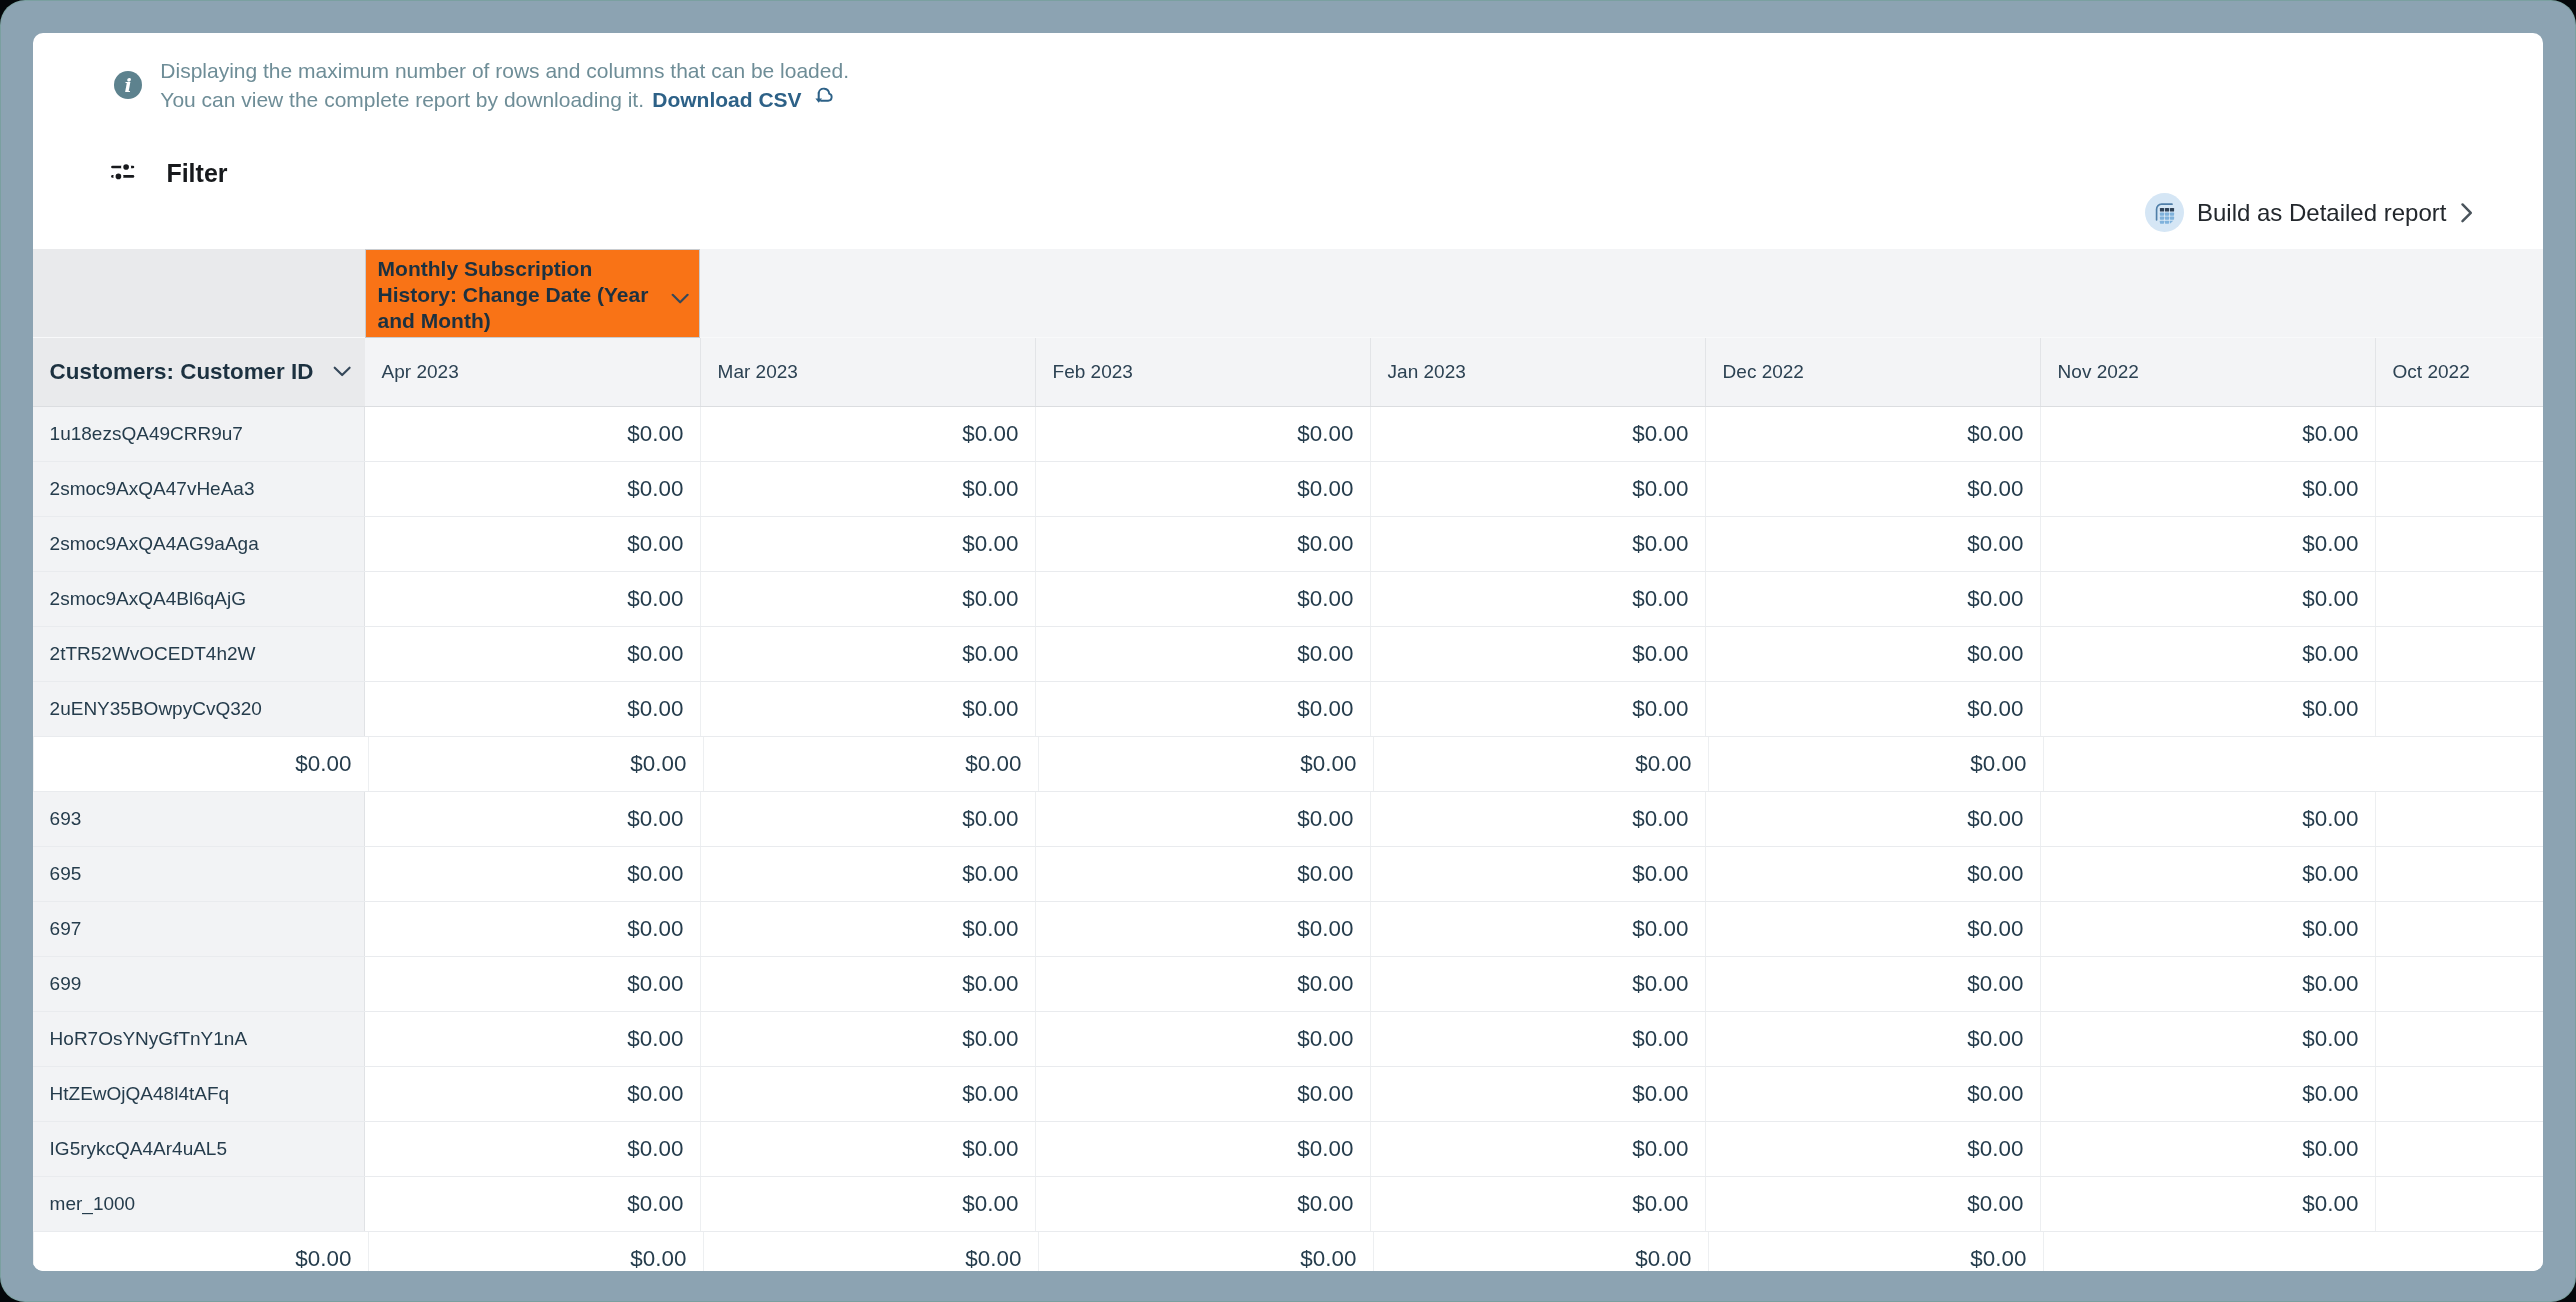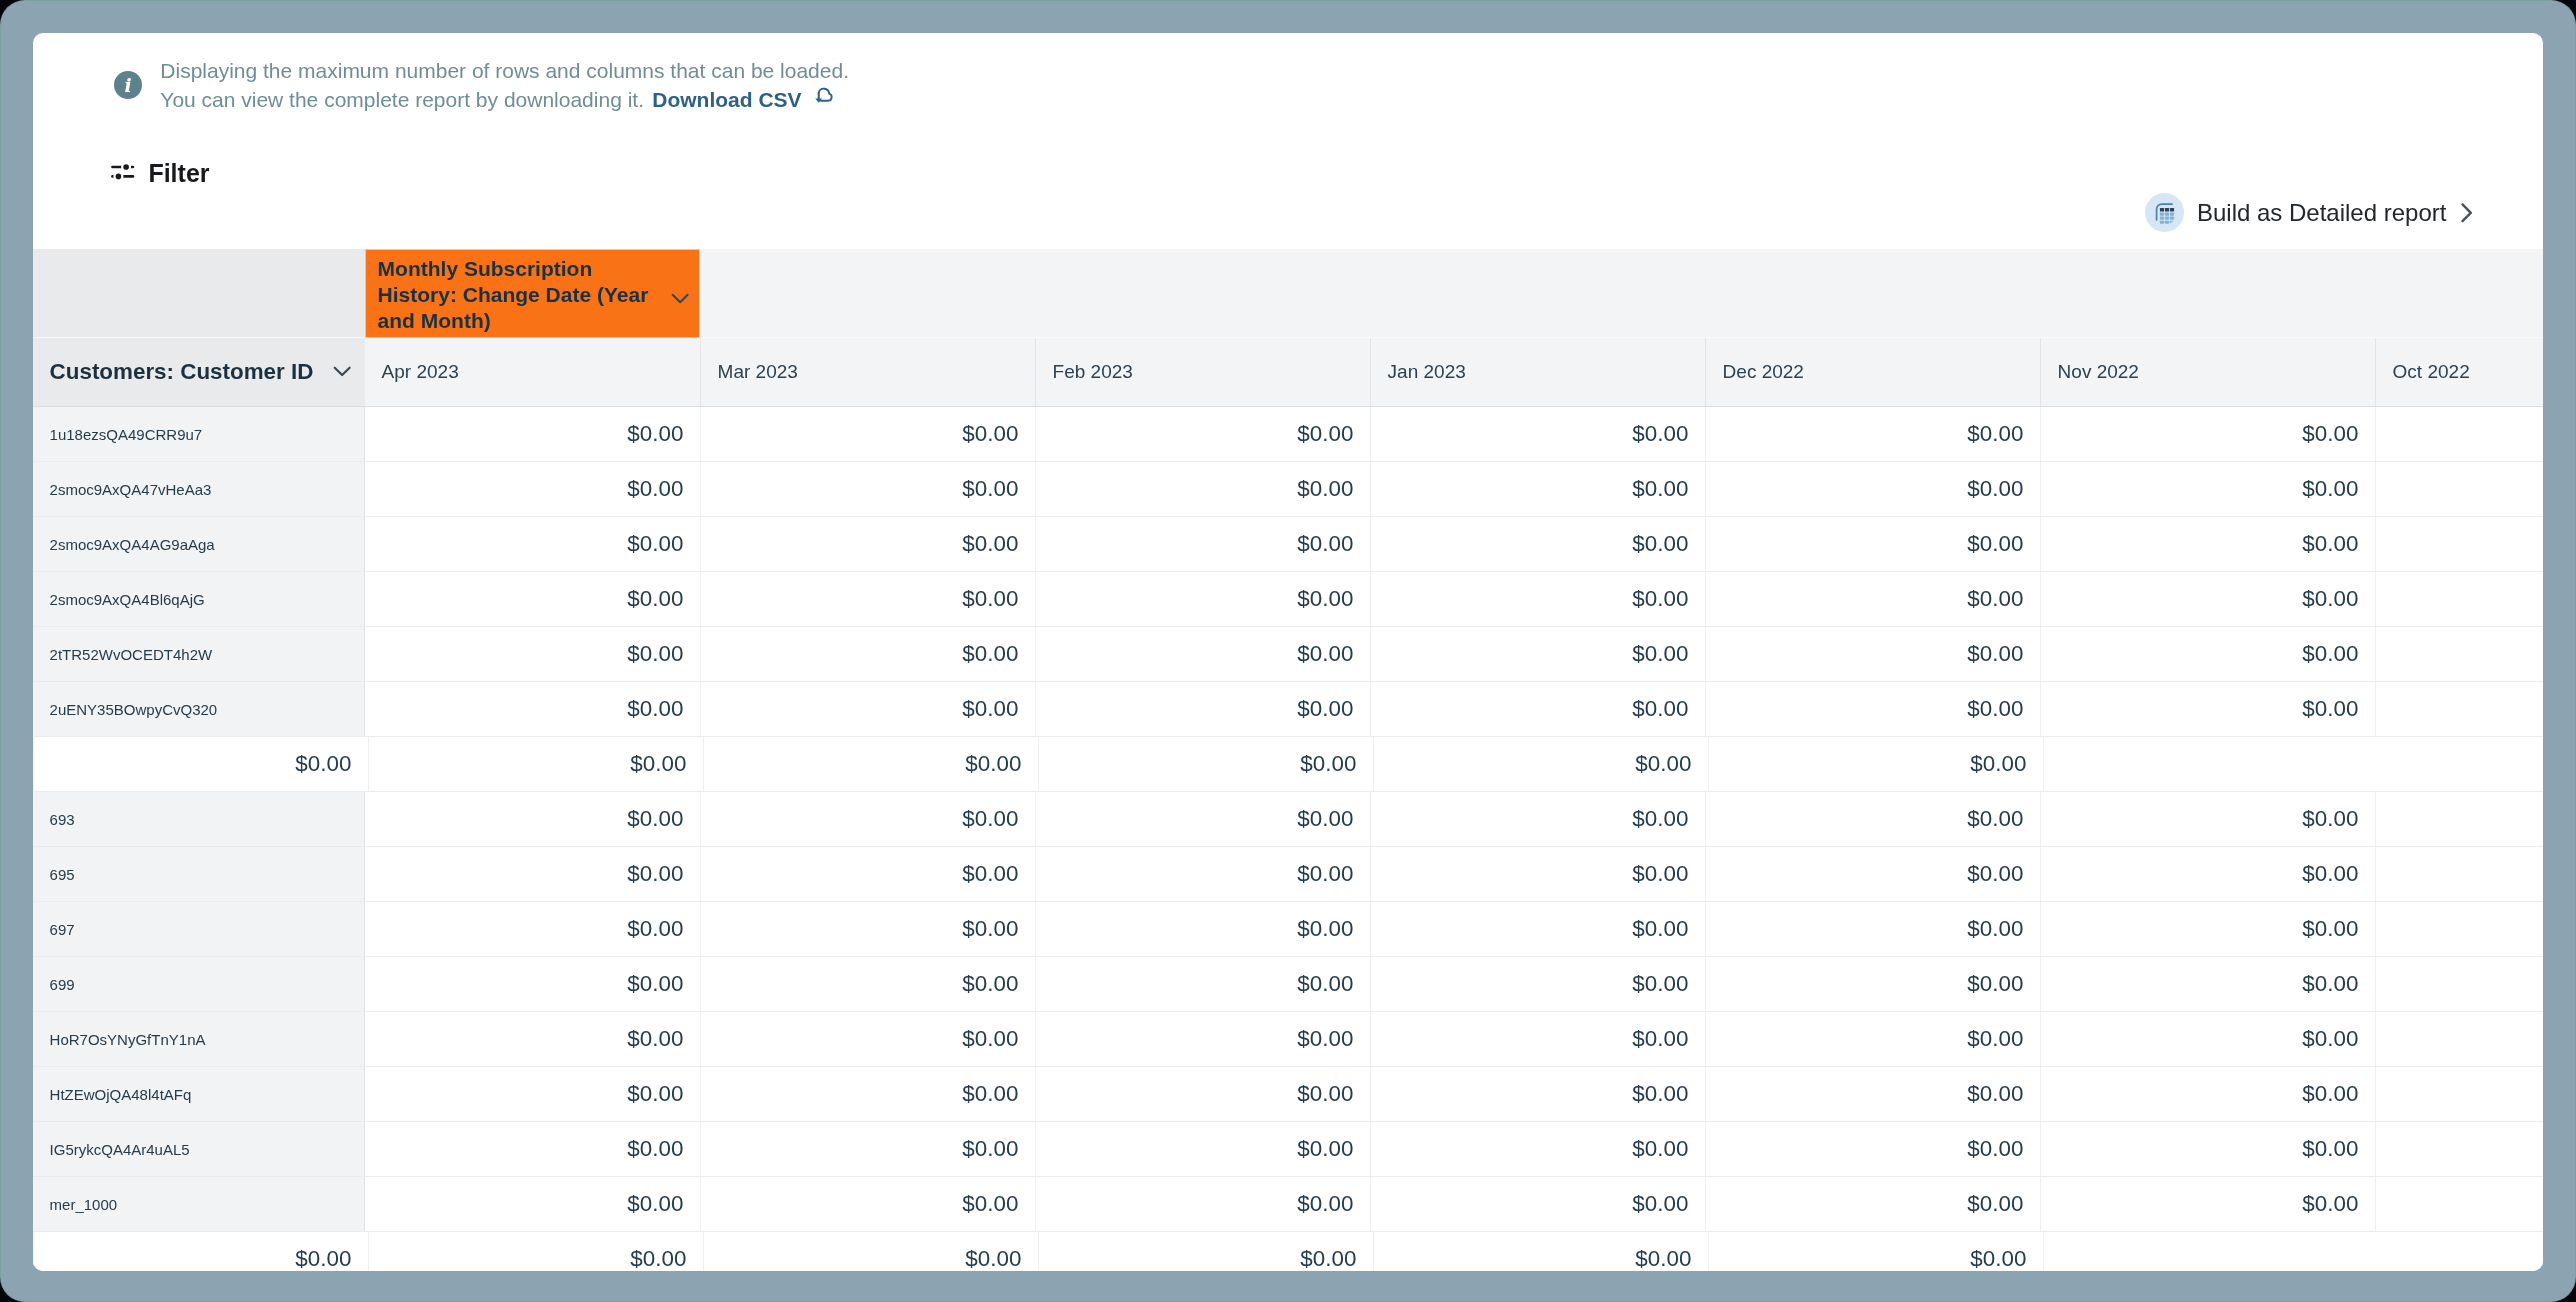--- a/index.html
+++ b/index.html
@@ -17,21 +17,21 @@
   .info-icon{width:28px;height:28px;border-radius:50%;background:var(--info,#5d828e);color:#fff;
              display:flex;align-items:center;justify-content:center;
              font:italic 700 19px "DejaVu Serif",serif;flex:0 0 auto;}
   .banner-text{font-size:21px;line-height:29px;color:#6e8d97;}
   .banner-line2{display:flex;align-items:center;gap:8.3px;}
   .dl-link{display:inline-flex;gap:10px;color:var(--accent-link,#2d6187);
            font-weight:700;cursor:pointer;}
   .dl-link svg{display:block;}
 
   
-  .filter-button{position:absolute;left:76px;top:125px;display:flex;align-items:center;gap:12px;cursor:pointer;}
+  .filter-button{position:absolute;left:76px;top:125px;display:flex;align-items:center;gap:30px;cursor:pointer;}
   .filter-label{font-size:25px;font-weight:700;color:#17191c;}
   .build-button{position:absolute;top:120px;right:70px;display:flex;align-items:center;gap:13.3px;cursor:pointer;margin-top:40px;}
   .build-icon-wrap{width:39px;height:39px;border-radius:50%;background:var(--build-bg,#d5e6f5);
                    display:flex;align-items:center;justify-content:center;}
   .build-label{font-size:24px;color:#22272c;}
 
   
   .table-wrap{position:absolute;left:0;top:216px;width:2677px;}
   .band1{position:relative;height:89px;background:#f3f4f6;border-bottom:1.7px solid #f8f9fa;}
   .band1-left{position:absolute;left:0;top:0;width:332px;height:100%;background:#e9eaec;}
@@ -44,21 +44,21 @@
   .rowhead-cell{width:332px;flex:0 0 auto;background:#e9eaec;display:flex;align-items:center;
                 justify-content:space-between;padding:0 13.3px 0 16.6px;
                 font-size:22.4px;font-weight:700;color:var(--head-text,#1c3140);}
   .month-cell{width:335px;flex:0 0 auto;display:flex;align-items:center;padding-left:16.6px;
               font-size:19px;color:#2c4253;border-left:0.8px solid #e2e4e7;}
   .rowhead-cell + .month-cell{border-left:none;}
 
   .trow{display:flex;height:55px;background:#fff;border-bottom:0.8px solid #e9ebee;}
   .label-cell{width:332px;flex:0 0 auto;background:#f2f3f5;border-right:0.8px solid #e0e2e5;
               display:flex;align-items:center;padding-left:16.6px;
-              font-size:15px;color:var(--body-text,#253c4c);}
+              font-size:19px;color:var(--body-text,#253c4c);}
   .value-cell{width:335px;flex:0 0 auto;display:flex;align-items:center;justify-content:flex-end;
               padding-right:16.6px;font-size:22.4px;color:var(--body-text,#253c4c);
               border-left:0.8px solid #edeff1;}
   .label-cell + .value-cell{border-left:none;}
 
   .chev svg{display:block;}
 </style>
 </head>
 <body>
 

